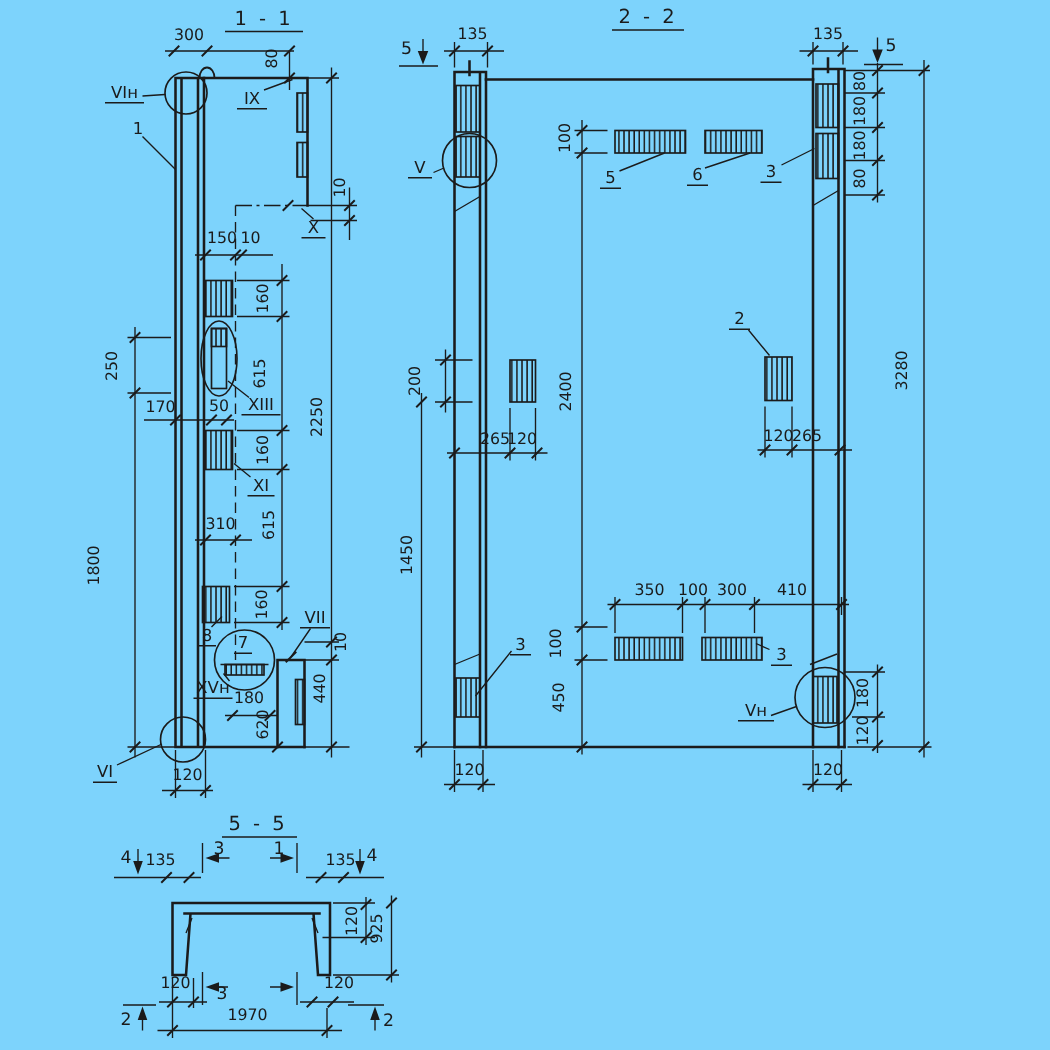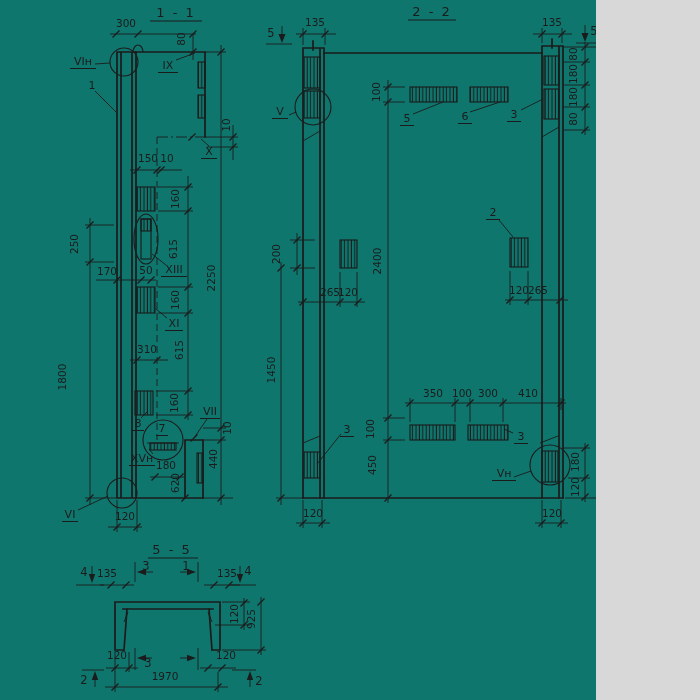--- a/index.html
+++ b/index.html
@@ -1,16 +1,16 @@
 <!DOCTYPE html>
 <html><head>
 <meta charset="utf-8">
 <style>
   html,body{margin:0;padding:0;background:#d8d8d8;}
-  .sheet{width:596px;height:700px;background:#0f766e;position:relative;overflow:hidden;}
+  .sheet{width:700px;height:700px;background:#7dd3fc;position:relative;overflow:hidden;}
   svg{display:block;}
   svg text{font-family:"DejaVu Sans",sans-serif;fill:#1b1b1b;text-anchor:middle;dominant-baseline:middle;}
   .ttl{font-size:13px;letter-spacing:2px;}
   .dim{font-size:10.5px;}
   .lbl{font-size:11px;}
   .mark{font-size:11.5px;}
   .ol{stroke:#1b1b1b;stroke-width:1.7;fill:none;stroke-linecap:square;}
   .ml{stroke:#1b1b1b;stroke-width:1.2;fill:none;}
   .tl{stroke:#1b1b1b;stroke-width:0.9;fill:none;}
   .dash{stroke-dasharray:7 4;}

